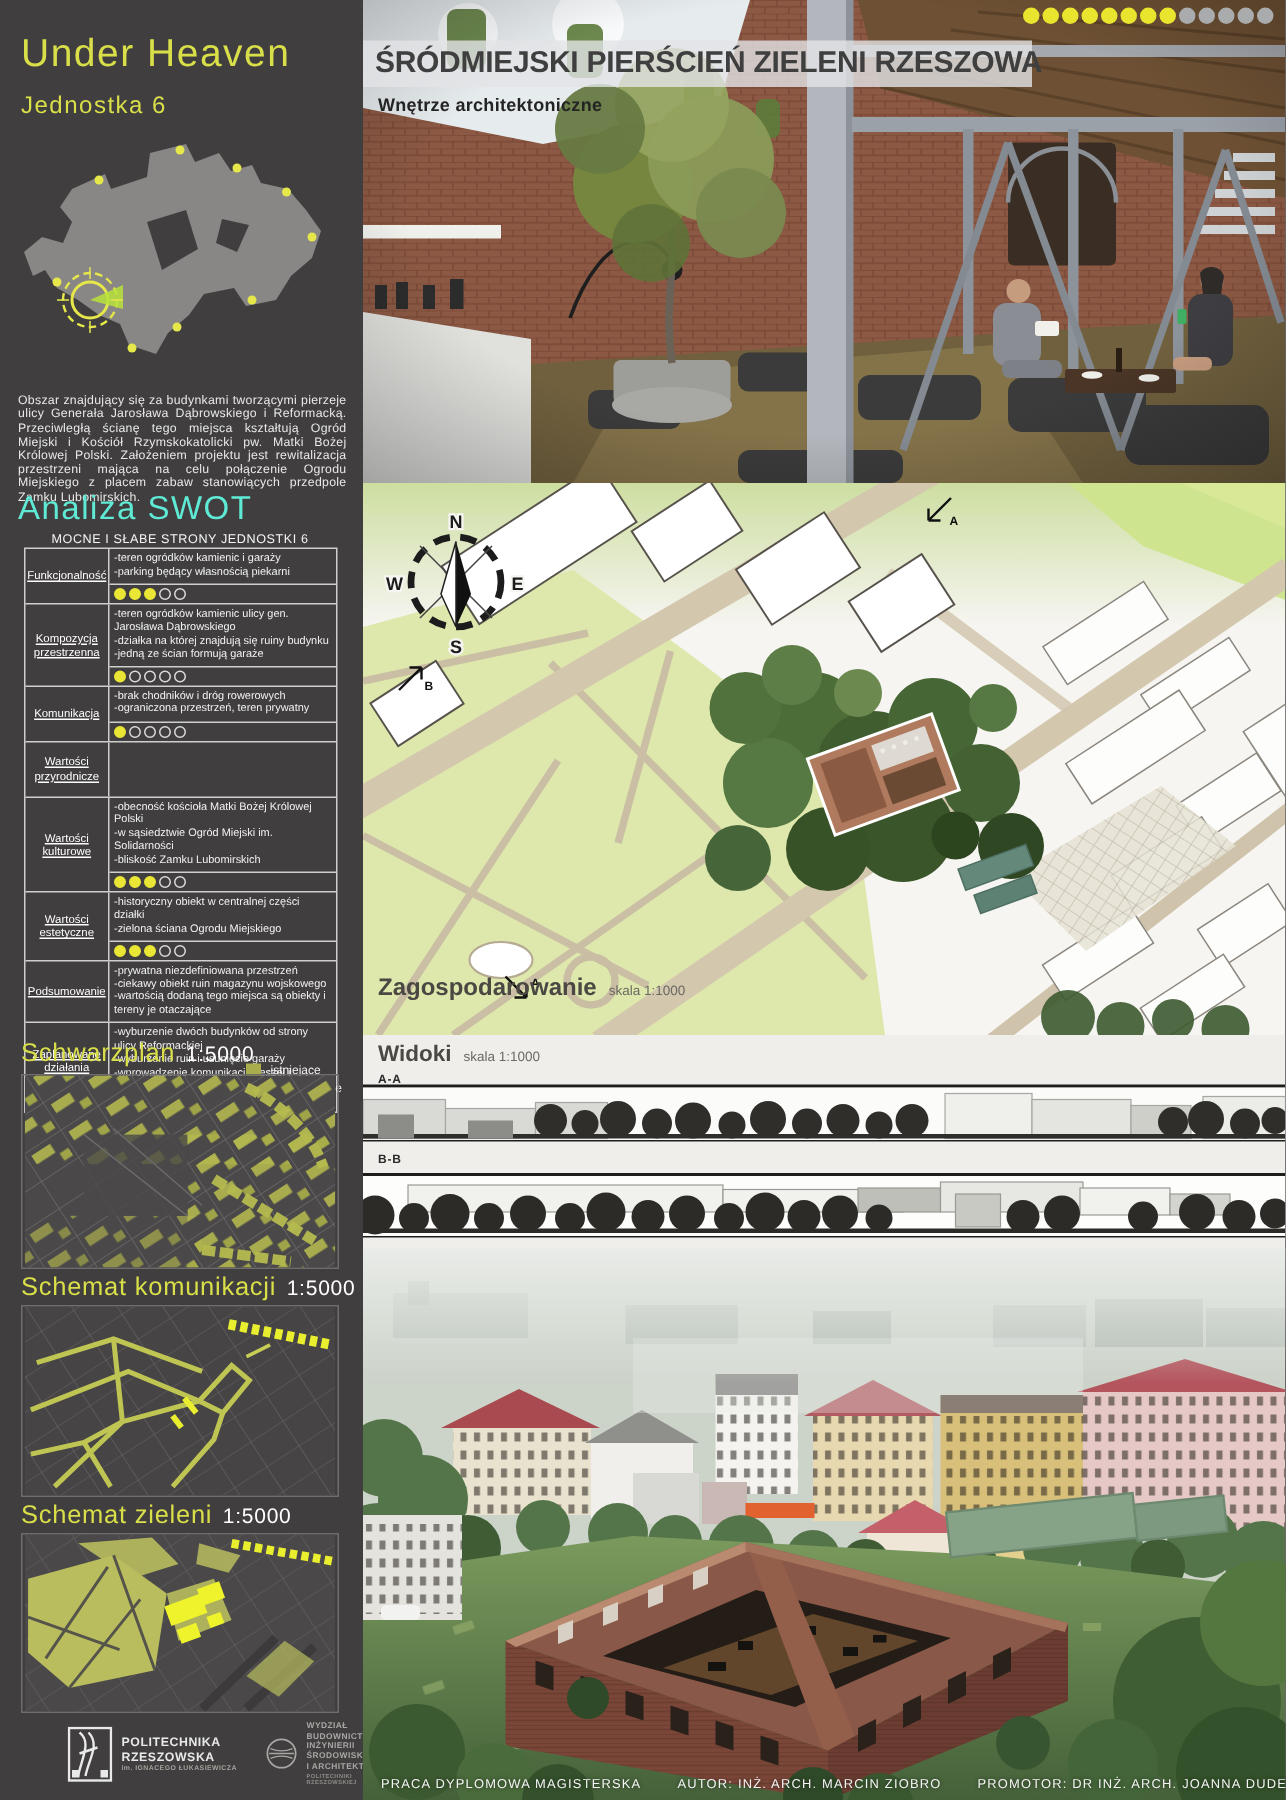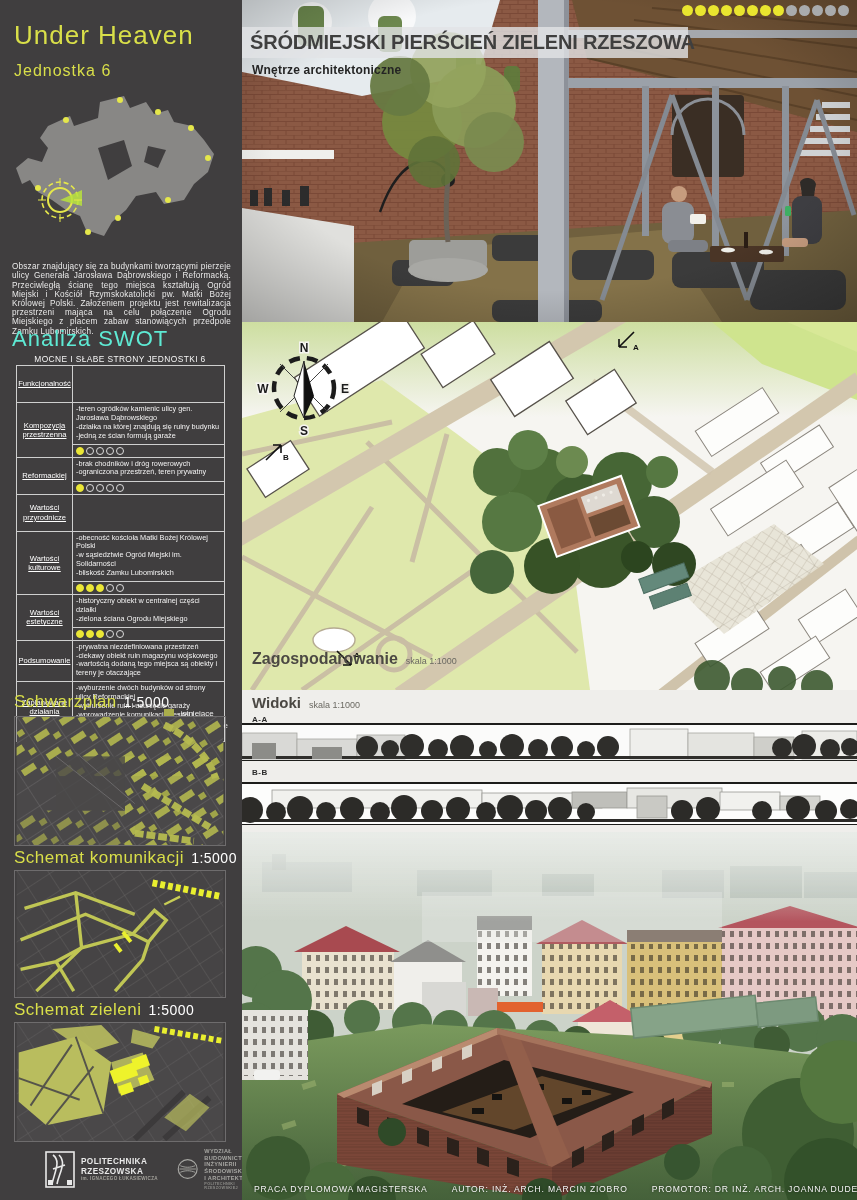--- a/index.html
+++ b/index.html
@@ -94,20 +94,33 @@
       </g>
     </svg>
 
     <p class="intro">Obszar znajdujący się za budynkami tworzącymi pierzeje ulicy Generała Jarosława Dąbrowskiego i Reformacką. Przeciwległą ścianę tego miejsca kształtują Ogród Miejski i Kościół Rzymskokatolicki pw. Matki Bożej Królowej Polski. Założeniem projektu jest rewitalizacja przestrzeni mająca na celu połączenie Ogrodu Miejskiego z placem zabaw stanowiących przedpole Zamku Lubomirskich.</p>
 
     <div class="swot-h">Analiza SWOT</div>
     <div class="tbl-title">MOCNE I SŁABE STRONY JEDNOSTKI 6</div>
     <div class="swot">
       <div class="swot-row">
         <div class="swot-label">Funkcjonalność</div>
+        <div class="swot-right">
+          <div class="swot-items">
+              <div>-teren ogródków kamienic i garaży</div>
+              <div>-parking będący własnością piekarni</div>
+            </div>
+          <div class="swot-score">
+              <span class="score-dot on"></span>
+              <span class="score-dot on"></span>
+              <span class="score-dot on"></span>
+              <span class="score-dot"></span>
+              <span class="score-dot"></span>
+            </div>
+        </div>
       </div>
 
       <div class="swot-row">
         <div class="swot-label">Kompozycja przestrzenna</div>
         <div class="swot-right">
           <div class="swot-items">
               <div>-teren ogródków kamienic ulicy gen. Jarosława Dąbrowskiego</div>
               <div>-działka na której znajdują się ruiny budynku</div>
               <div>-jedną ze ścian formują garaże</div>
             </div>
@@ -115,21 +128,21 @@
               <span class="score-dot on"></span>
               <span class="score-dot"></span>
               <span class="score-dot"></span>
               <span class="score-dot"></span>
               <span class="score-dot"></span>
             </div>
         </div>
       </div>
 
       <div class="swot-row">
-        <div class="swot-label">Reformackiej</div>
+        <div class="swot-label">Komunikacja</div>
         <div class="swot-right">
           <div class="swot-items">
               <div>-brak chodników i dróg rowerowych</div>
               <div>-ograniczona przestrzeń, teren prywatny</div>
             </div>
           <div class="swot-score">
               <span class="score-dot on"></span>
               <span class="score-dot"></span>
               <span class="score-dot"></span>
               <span class="score-dot"></span>

